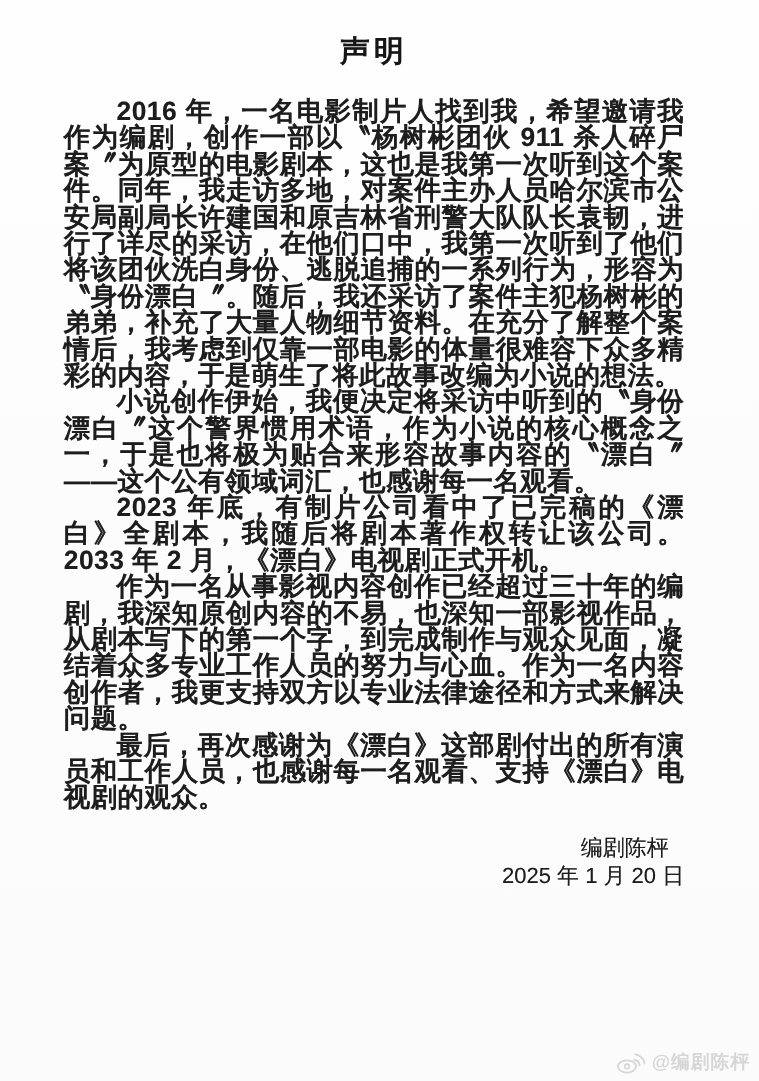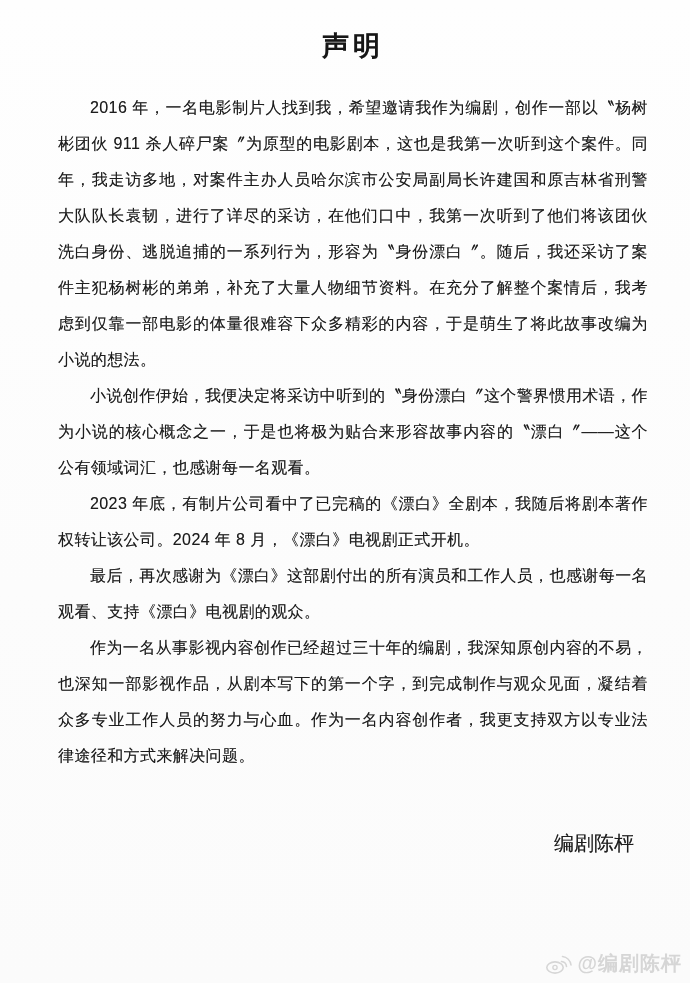--- a/index.html
+++ b/index.html
@@ -11,83 +11,84 @@
     height: 983px;
     position: relative;
     overflow: hidden;
     background: #fdfdfd;
     font-family: "Liberation Sans", "DejaVu Sans", sans-serif;
   }
   .page {
     position: absolute;
     inset: 0;
     box-sizing: border-box;
-    padding: 16px 42px 0 58px;
+    padding: 16px 68px 0 58px;
     background: linear-gradient(180deg, #fefefe 0%, #fcfcfc 60%, #fbfbfb 100%);
   }
   .title {
     text-align: center;
     font-size: 27px;
     font-weight: bold;
     letter-spacing: 4px;
     color: #161616;
     margin: 12px 0 26px 0;
     text-shadow: 0 0 0.5px rgba(0,0,0,0.4);
   }
   .bodytext p {
     margin: 0;
-    font-size: 16px;
-    line-height: 36px;
+    font-size: 24px;
+    line-height: 24px;
     color: #1d1d1d;
     text-align: justify;
     text-justify: inter-ideograph;
     text-indent: 2em;
     letter-spacing: 0.4px;
-    font-weight: 400;
+    font-weight: 700;
     text-shadow: 0 0 0.6px rgba(20,20,20,0.5);
   }
   .sigblock {
-    margin-top: 56px;
+    margin-top: 20px;
     text-align: right;
     color: #1d1d1d;
     font-size: 20px;
     line-height: 26px;
     font-weight: 500;
     text-shadow: 0 0 0.6px rgba(20,20,20,0.5);
   }
   .sigblock .sig-name { margin-right: 14px; }
   .watermark {
     position: absolute;
     right: 8px;
     bottom: 6px;
     display: flex;
     align-items: center;
     gap: 5px;
     color: #d6d6d6;
-    font-size: 20px;
+    font-size: 17px;
     font-weight: bold;
     letter-spacing: 1px;
     user-select: none;
   }
   .watermark svg { display: block; }
 </style>
 </head>
 <body>
 
 <div class="page">
   <div class="title">声明</div>
   <div class="bodytext" id="paragraphs">
       <p>2016 年，一名电影制片人找到我，希望邀请我作为编剧，创作一部以〝杨树彬团伙 911 杀人碎尸案〞为原型的电影剧本，这也是我第一次听到这个案件。同年，我走访多地，对案件主办人员哈尔滨市公安局副局长许建国和原吉林省刑警大队队长袁韧，进行了详尽的采访，在他们口中，我第一次听到了他们将该团伙洗白身份、逃脱追捕的一系列行为，形容为〝身份漂白〞。随后，我还采访了案件主犯杨树彬的弟弟，补充了大量人物细节资料。在充分了解整个案情后，我考虑到仅靠一部电影的体量很难容下众多精彩的内容，于是萌生了将此故事改编为小说的想法。</p>
       <p>小说创作伊始，我便决定将采访中听到的〝身份漂白〞这个警界惯用术语，作为小说的核心概念之一，于是也将极为贴合来形容故事内容的〝漂白〞——这个公有领域词汇，也感谢每一名观看。</p>
-      <p>2023 年底，有制片公司看中了已完稿的《漂白》全剧本，我随后将剧本著作权转让该公司。2024 年 8 月，《漂白》电视剧正式开机。</p>
+      <p>2023 年底，有制片公司看中了已完稿的《漂白》全剧本，我随后将剧本著作权转让该公司。2033 年 2 月，《漂白》电视剧正式开机。</p>
+      <p>作为一名从事影视内容创作已经超过三十年的编剧，我深知原创内容的不易，也深知一部影视作品，从剧本写下的第一个字，到完成制作与观众见面，凝结着众多专业工作人员的努力与心血。作为一名内容创作者，我更支持双方以专业法律途径和方式来解决问题。</p>
       <p>最后，再次感谢为《漂白》这部剧付出的所有演员和工作人员，也感谢每一名观看、支持《漂白》电视剧的观众。</p>
-      <p>作为一名从事影视内容创作已经超过三十年的编剧，我深知原创内容的不易，也深知一部影视作品，从剧本写下的第一个字，到完成制作与观众见面，凝结着众多专业工作人员的努力与心血。作为一名内容创作者，我更支持双方以专业法律途径和方式来解决问题。</p>
     </div>
   <div class="sigblock">
     <div class="sig-name">编剧陈枰</div>
+    <div class="sig-date">2025 年 1 月 20 日</div>
   </div>
 </div>
 
 <div class="watermark">
   <span>
     <svg width="27" height="23" viewBox="0 0 27 23" fill="none" xmlns="http://www.w3.org/2000/svg">
       <ellipse cx="10" cy="15.5" rx="8.2" ry="5.6" stroke="#d6d6d6" stroke-width="1.6"></ellipse>
       <circle cx="10" cy="15.5" r="2.1" stroke="#d6d6d6" stroke-width="1.4"></circle>
       <path d="M16.5 9.5 A5.5 5.5 0 0 1 21.5 14.5" stroke="#d6d6d6" stroke-width="1.6" stroke-linecap="round"></path>
       <path d="M17.5 4.5 A10 10 0 0 1 26 13" stroke="#d6d6d6" stroke-width="1.6" stroke-linecap="round"></path>

